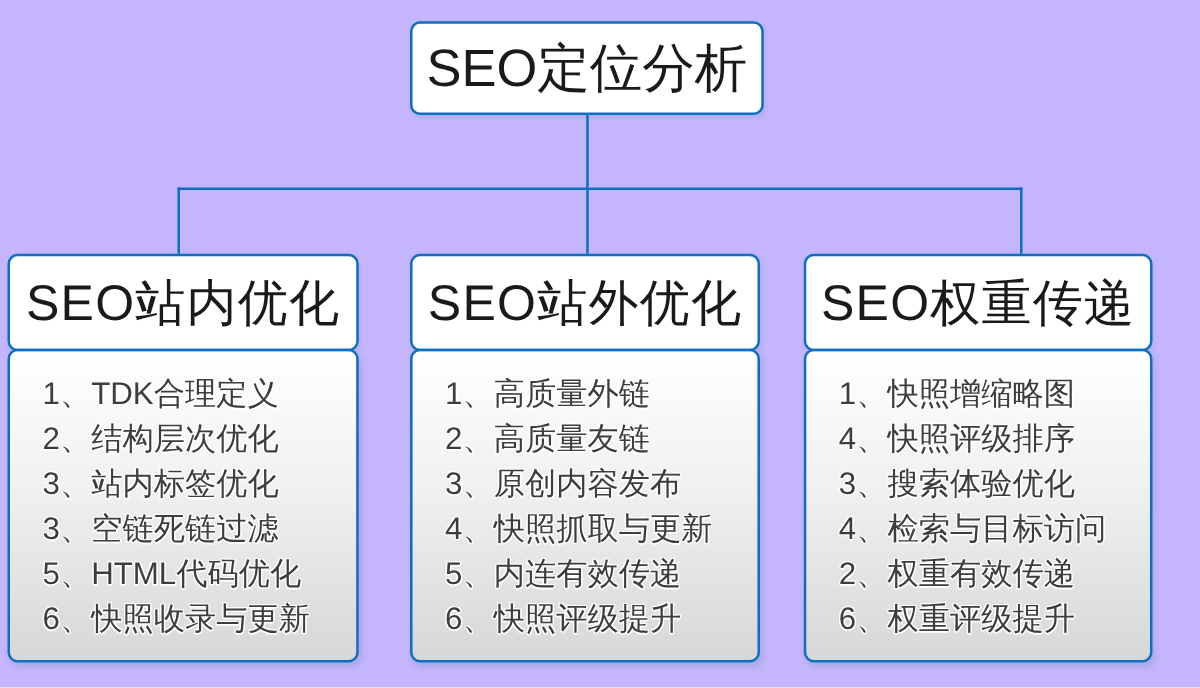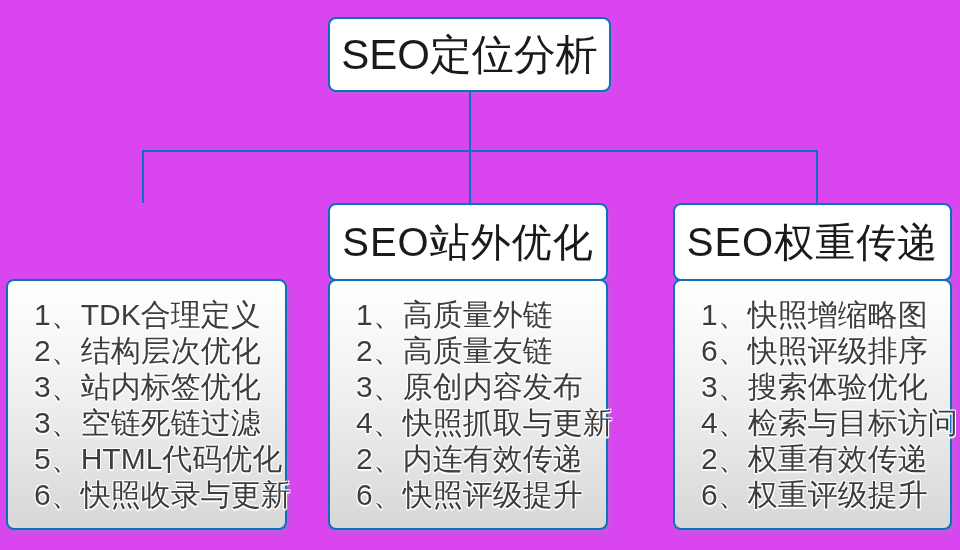--- a/index.html
+++ b/index.html
@@ -14,21 +14,21 @@
   html, body {
     margin: 0;
     padding: 0;
     background: #ffffff;
     font-family: "Liberation Sans", "DejaVu Sans", sans-serif;
   }
   .canvas {
     position: relative;
     width: 960px;
     height: 550px;
-    background: #d946ef;
+    background: #c4b5fd;
     overflow: hidden;
   }
   .box {
     position: absolute;
     box-sizing: border-box;
     border: 2px solid var(--line, #0d6fbe);
     border-radius: 8px;
     background: var(--box_fill, #ffffff);
   }
   .titlebox {
@@ -52,23 +52,23 @@
     top: 279px; height: 251px;
     background: linear-gradient(180deg,
       var(--gradient_top, #ffffff) 0%,
       var(--gradient_mid, #f0f0f0) 45%,
       var(--gradient_bottom, #d7d7d7) 100%);
     box-shadow: 2px 3px 4px rgba(120,150,180,0.35);
     padding: 16px 0 0 26px;
   }
   .c1 { left: 6px;   width: 281px; }
   .c2 { left: 328px; width: 280px; }
-  .c3 { left: 673px; width: 279px; }
+  .c3 { left: 643px; width: 279px; }
   .li {
-    font-size: 30px;
+    font-size: 25px;
     line-height: 36px;
     color: var(--item_text, #3d3d3d);
     white-space: nowrap;
     text-shadow:
       -1px -1px 0 #ffffff,
        1px -1px 0 #ffffff,
       -1px  1px 0 #ffffff,
        1px  1px 0 #ffffff,
        0 2px 1px rgba(255,255,255,0.9);
   }
@@ -90,46 +90,49 @@
   <div class="box titlebox root">
     <span>SEO定位分析</span>
   </div>
 
   <div class="cline stem"></div>
   <div class="cline hbar"></div>
   <div class="cline drop1"></div>
   <div class="cline drop2"></div>
   <div class="cline drop3"></div>
 
+  <div class="box titlebox header c1">
+    <span>SEO站内优化</span>
+  </div>
   <div class="box list c1">
     <div class="li">1、TDK合理定义</div>
     <div class="li">2、结构层次优化</div>
     <div class="li">3、站内标签优化</div>
     <div class="li">3、空链死链过滤</div>
     <div class="li">5、HTML代码优化</div>
     <div class="li">6、快照收录与更新</div>
   </div>
 
   <div class="box titlebox header c2">
     <span>SEO站外优化</span>
   </div>
   <div class="box list c2">
     <div class="li">1、高质量外链</div>
     <div class="li">2、高质量友链</div>
     <div class="li">3、原创内容发布</div>
     <div class="li">4、快照抓取与更新</div>
-    <div class="li">2、内连有效传递</div>
+    <div class="li">5、内连有效传递</div>
     <div class="li">6、快照评级提升</div>
   </div>
 
   <div class="box titlebox header c3">
     <span>SEO权重传递</span>
   </div>
   <div class="box list c3">
     <div class="li">1、快照增缩略图</div>
-    <div class="li">6、快照评级排序</div>
+    <div class="li">4、快照评级排序</div>
     <div class="li">3、搜索体验优化</div>
     <div class="li">4、检索与目标访问</div>
     <div class="li">2、权重有效传递</div>
     <div class="li">6、权重评级提升</div>
   </div>
 
 </div>
 
 </body></html>

